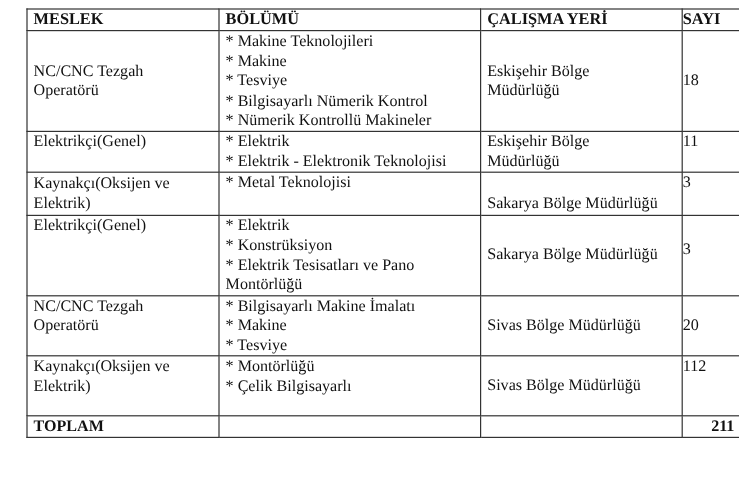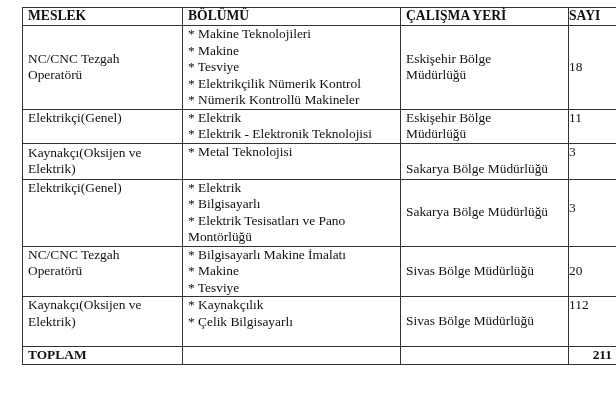--- a/index.html
+++ b/index.html
@@ -37,21 +37,21 @@
 
     <tr style="height:83px">
       <td>
         <span class="line">NC/CNC Tezgah</span>
         <span class="line">Operatörü</span>
       </td>
       <td>
         <span class="line">* Makine Teknolojileri</span>
         <span class="line">* Makine</span>
         <span class="line">* Tesviye</span>
-        <span class="line">* Elektrikçilik Nümerik Kontrol</span>
+        <span class="line">* Bilgisayarlı Nümerik Kontrol</span>
         <span class="line">* Nümerik Kontrollü Makineler</span>
       </td>
       <td>
         <span class="line">Eskişehir Bölge</span>
         <span class="line">Müdürlüğü</span>
       </td>
       <td class="num">18</td>
     </tr>
 
     <tr style="height:34px">
@@ -83,21 +83,21 @@
       <td class="num top">3</td>
     </tr>
 
 
     <tr style="height:66px">
       <td class="top">
         <span class="line">Elektrikçi(Genel)</span>
       </td>
       <td>
         <span class="line">* Elektrik</span>
-        <span class="line">* Bilgisayarlı</span>
+        <span class="line">* Konstrüksiyon</span>
         <span class="line">* Elektrik Tesisatları ve Pano</span>
         <span class="line">Montörlüğü</span>
       </td>
       <td>
         <span class="line">Sakarya Bölge Müdürlüğü</span>
       </td>
       <td class="num" style="padding-bottom:8px">3</td>
     </tr>
 
 
@@ -116,21 +116,21 @@
       </td>
       <td class="num">20</td>
     </tr>
 
     <tr style="height:50px">
       <td class="top">
         <span class="line">Kaynakçı(Oksijen ve</span>
         <span class="line">Elektrik)</span>
       </td>
       <td class="top">
-        <span class="line">* Kaynakçılık</span>
+        <span class="line">* Montörlüğü</span>
         <span class="line">* Çelik Bilgisayarlı</span>
       </td>
       <td>
         <span class="line">Sivas Bölge Müdürlüğü</span>
       </td>
       <td class="num top">112</td>
     </tr>
 
     <tr class="total">
       <td>TOPLAM</td>

